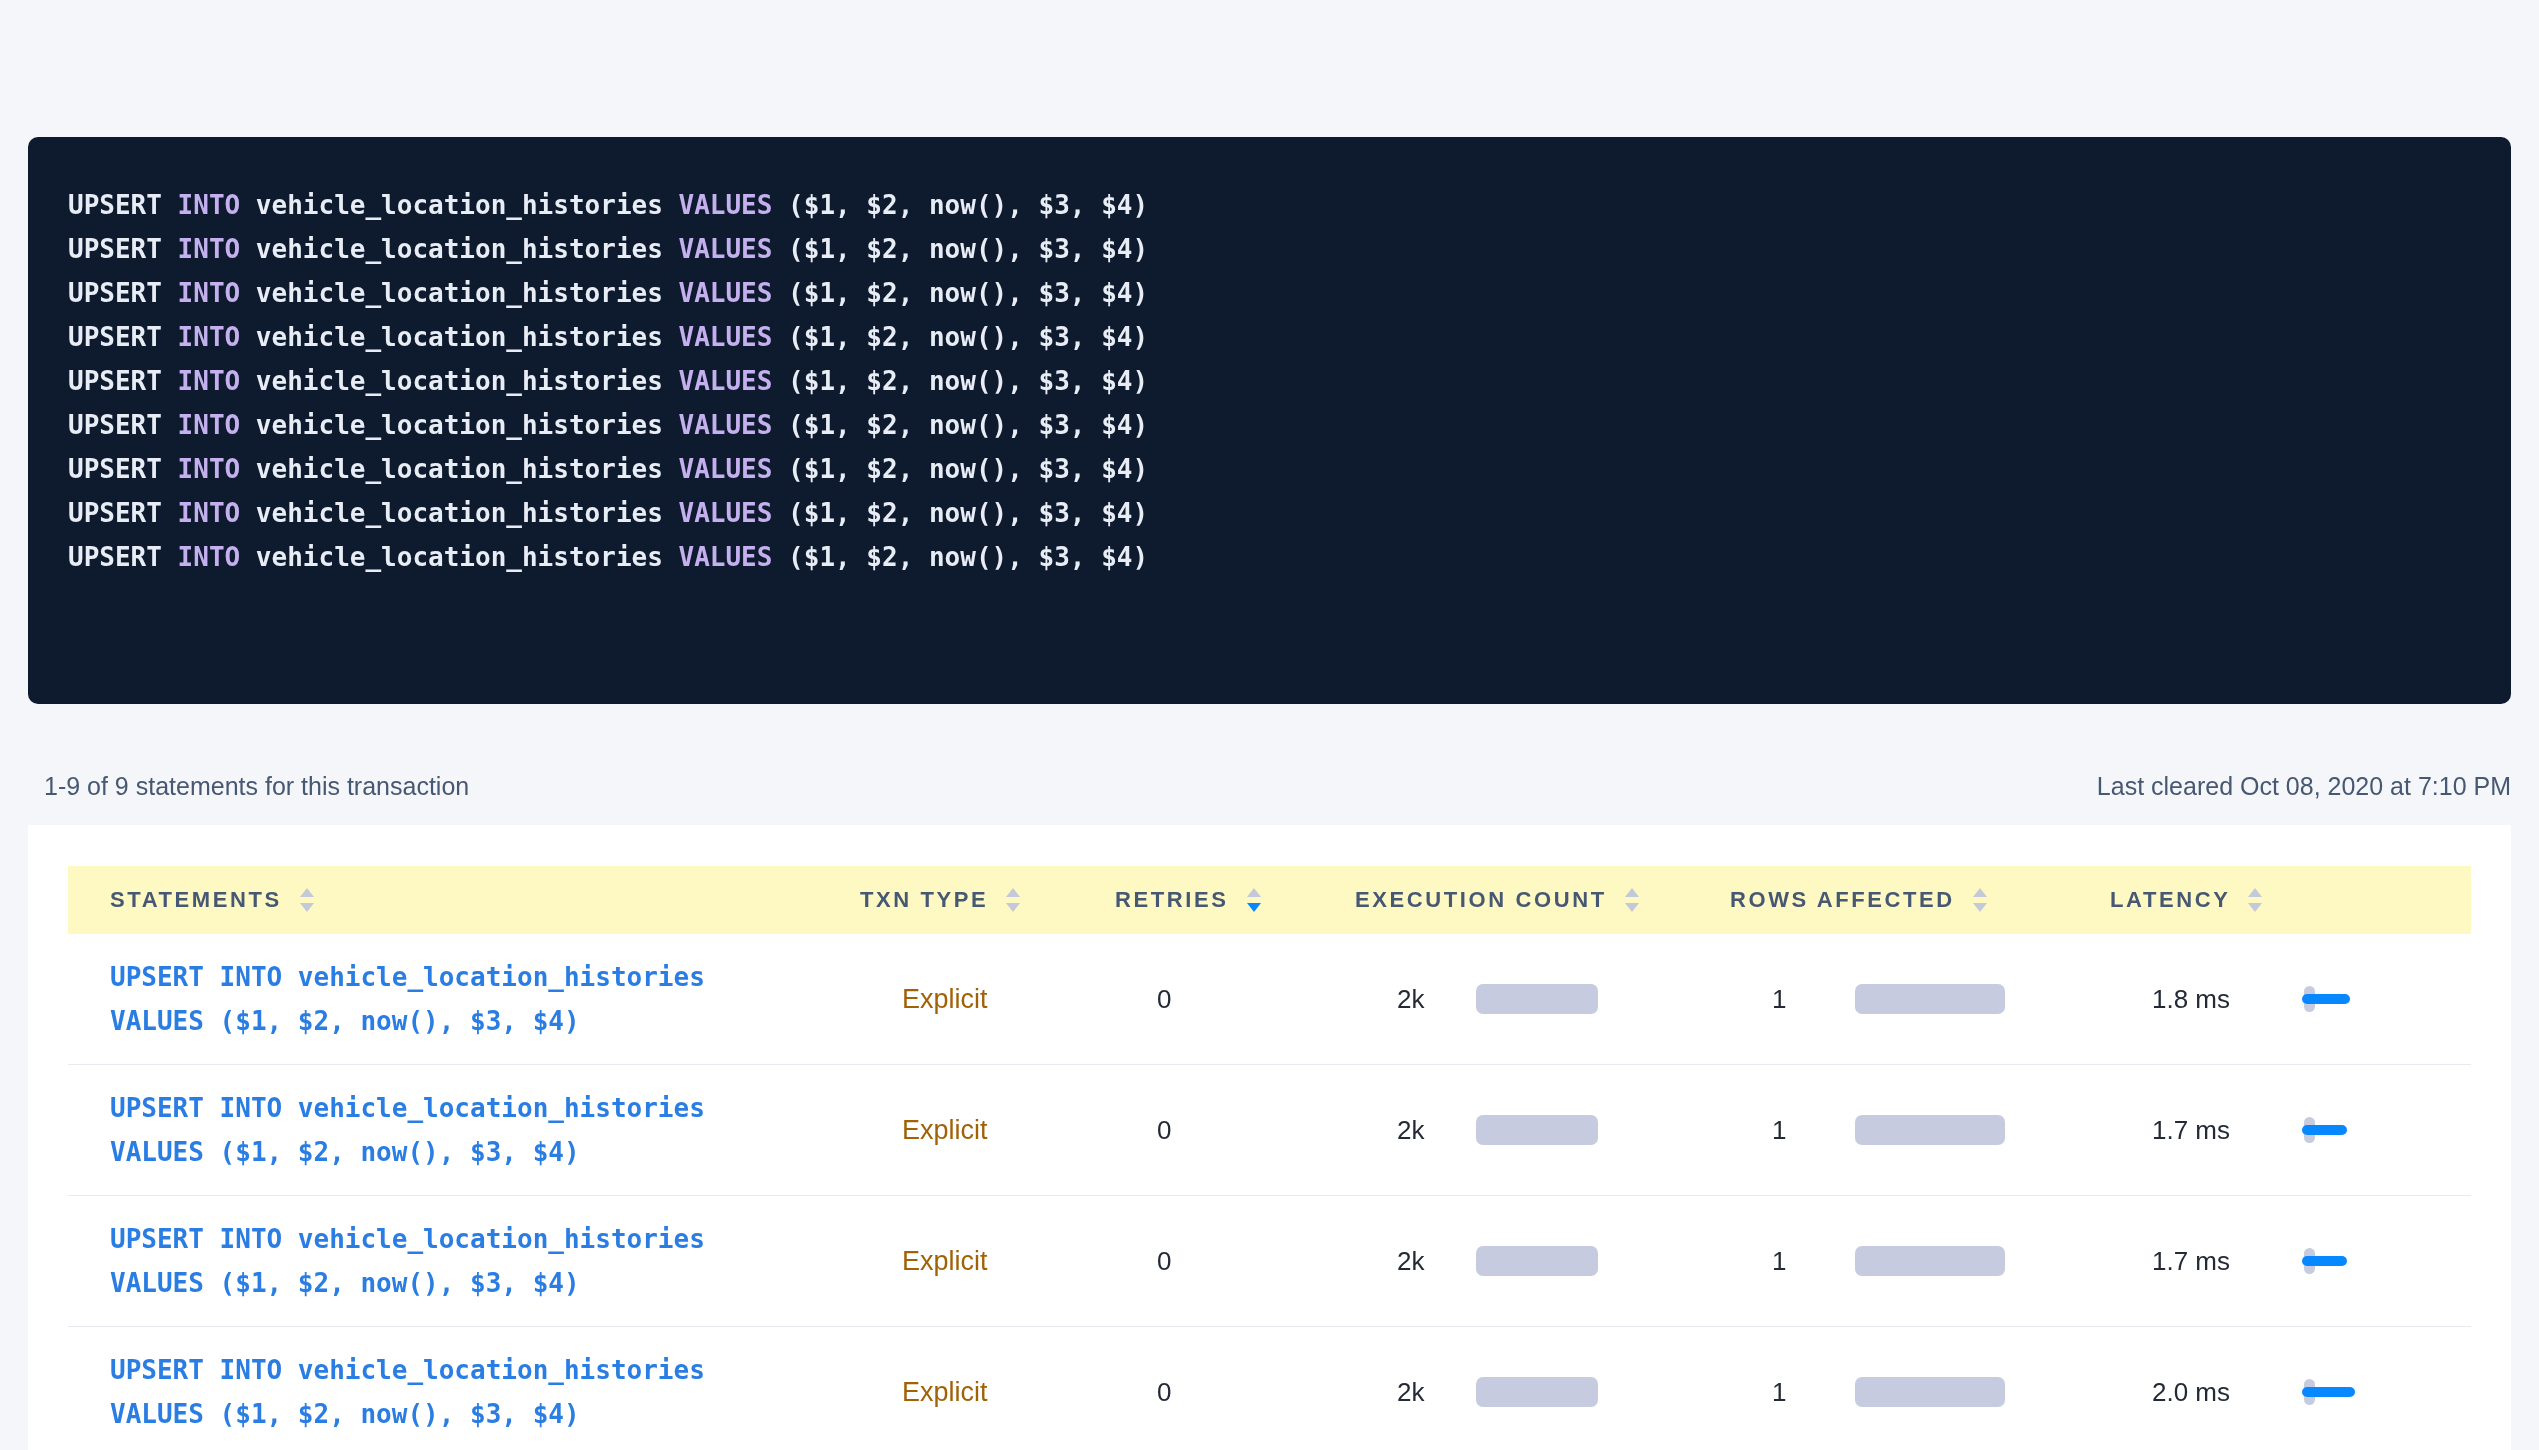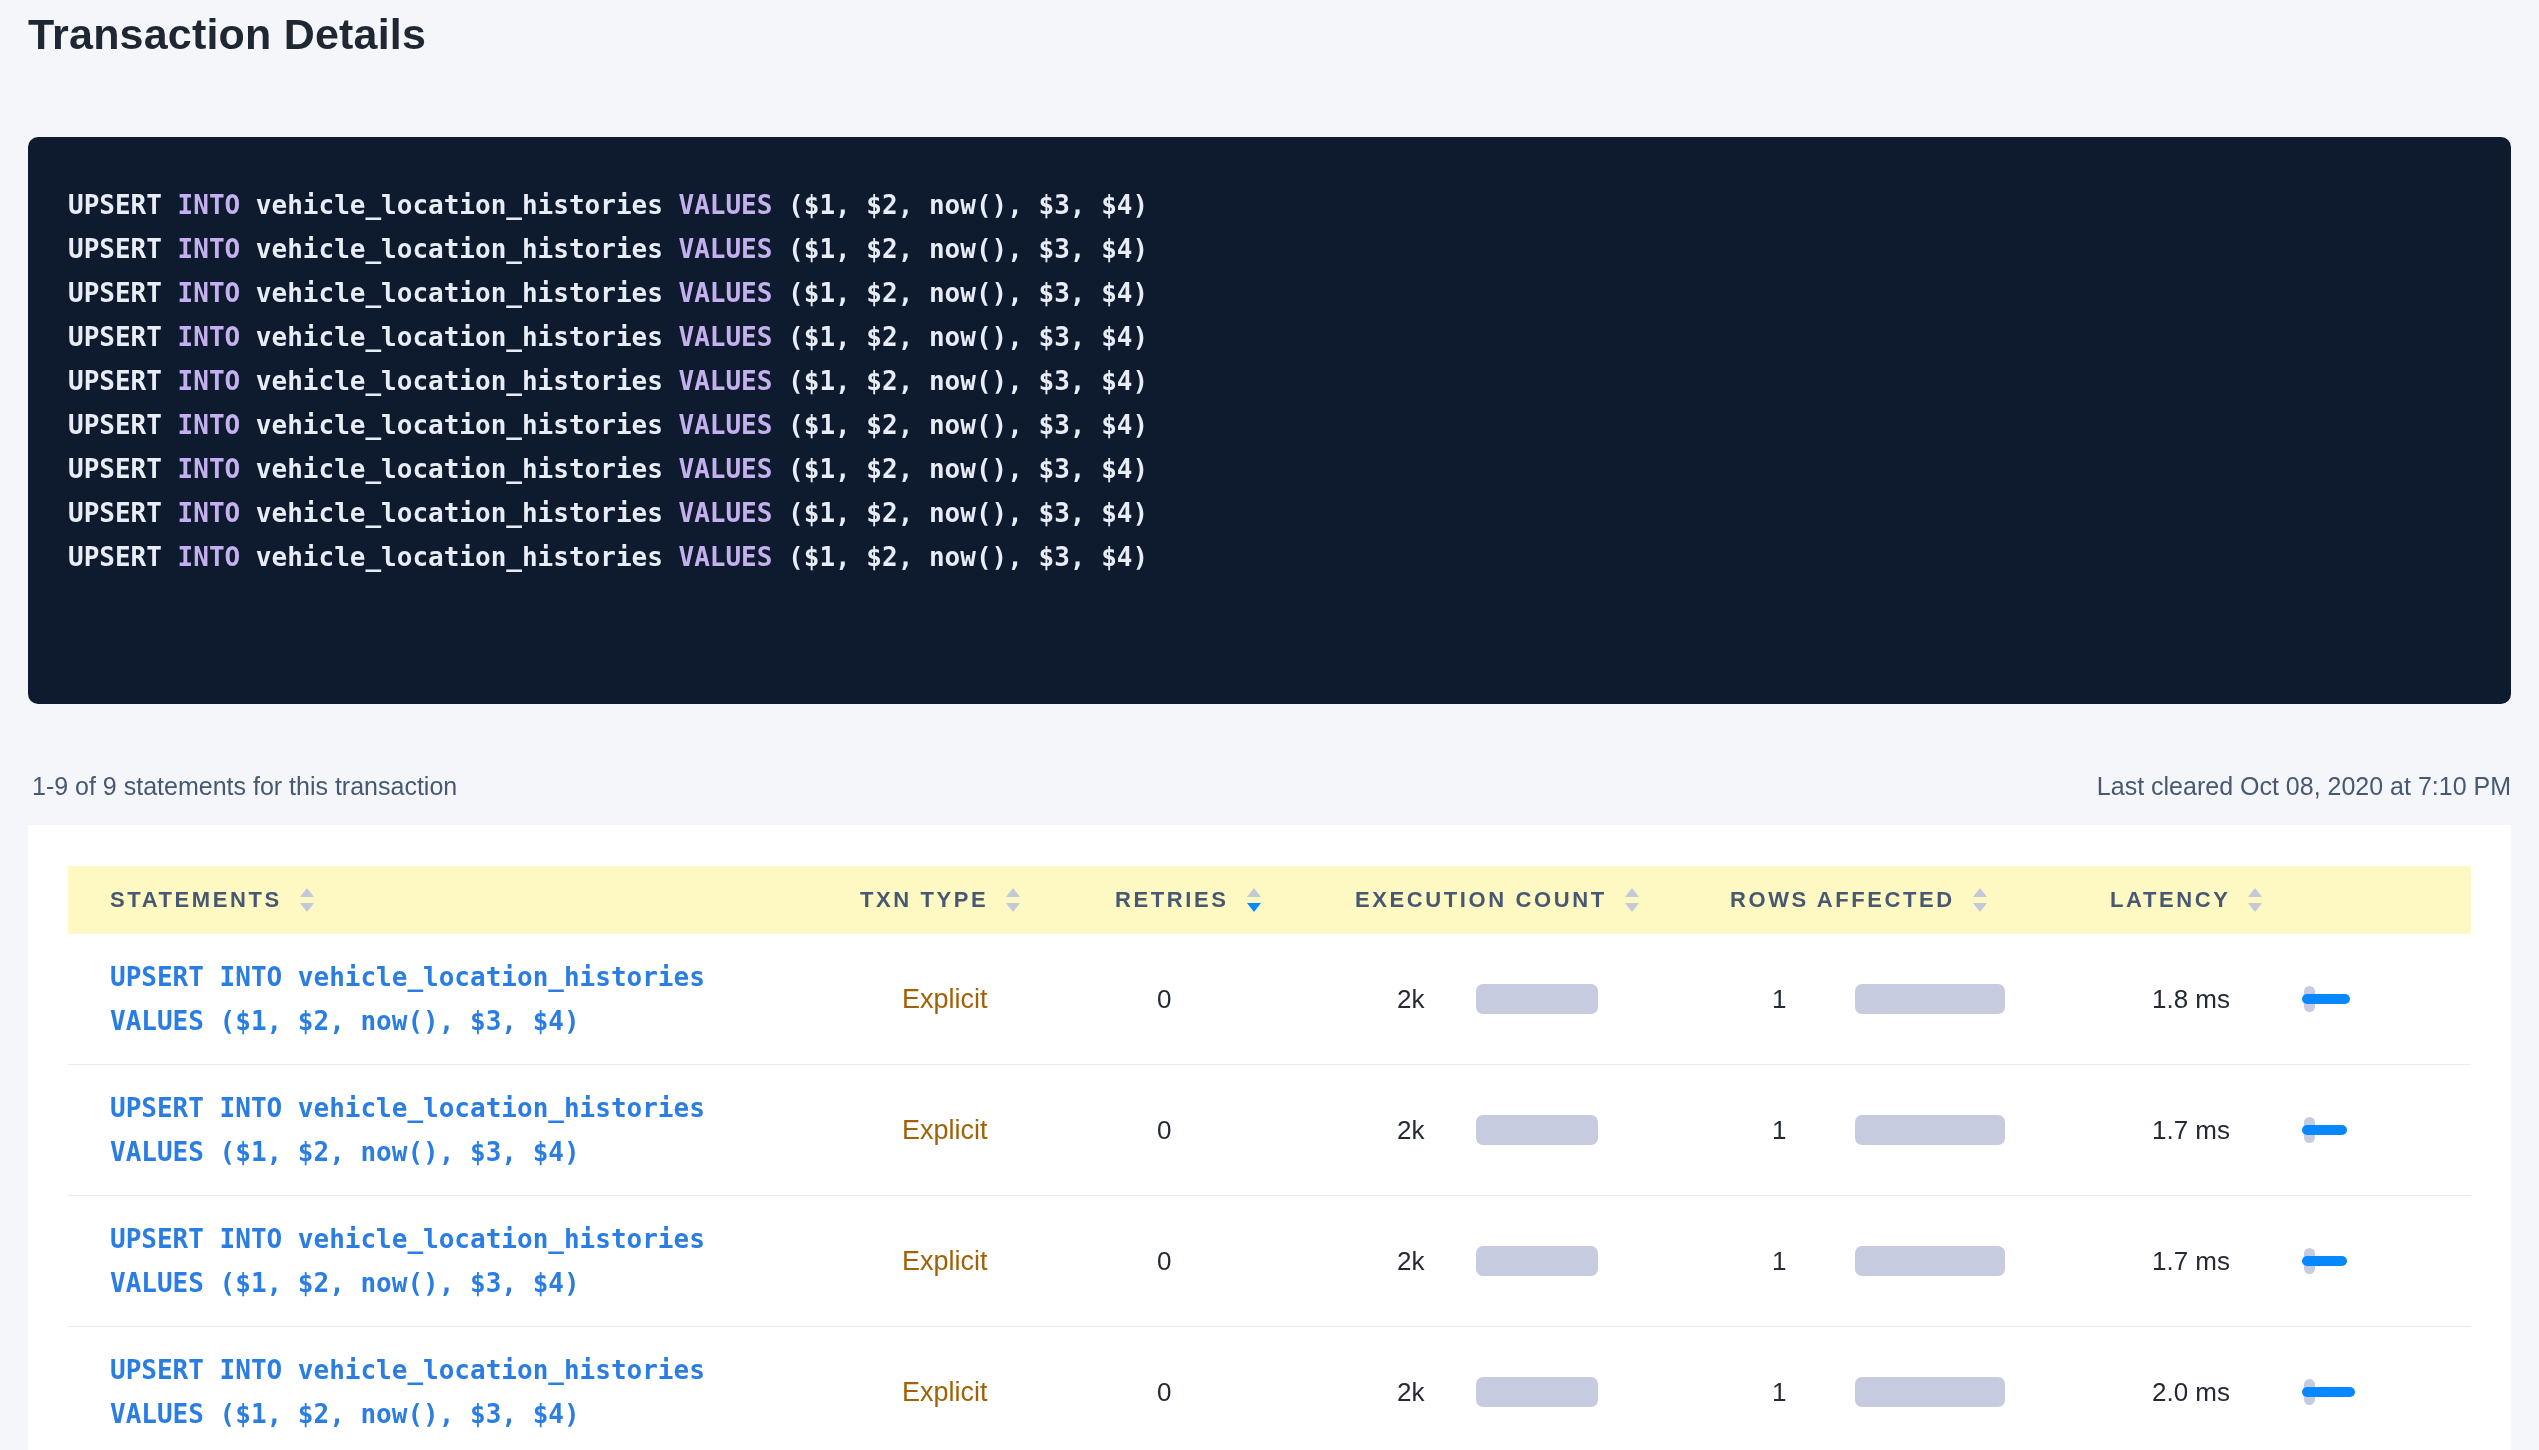--- a/index.html
+++ b/index.html
@@ -25,21 +25,21 @@
   }
   .sql-line{
     font-family:"DejaVu Sans Mono", monospace;
     font-size:26px;line-height:44px;font-weight:700;
     white-space:pre;color:#e7ecf5;
   }
   .sql-line .kw{color:#c5b0ef;}
 
   
   .meta-row{position:absolute;left:28px;right:28px;top:772px;height:34px;}
-  .meta-left{position:absolute;left:4px;top:0;font-size:25px;color:#475872;}
+  .meta-left{position:absolute;left:16px;top:0;font-size:25px;color:#475872;}
   .meta-right{position:absolute;right:0;top:0;font-size:25px;color:#475872;}
 
   
   .card{
     position:absolute;left:28px;top:825px;width:2483px;height:700px;
     background:#ffffff;box-sizing:border-box;padding:41px 40px;
   }
   .tbl{width:2403px;}
   .tbl-head{
     display:flex;align-items:center;height:68px;background:#fef9c3;
@@ -82,21 +82,20 @@
   .bar.rows{width:150px;}
   .lat-graph{position:relative;width:90px;height:30px;}
   .lat-pill{position:absolute;left:2px;top:2px;width:11px;height:26px;border-radius:6px;background:#c6cbdf;}
   .lat-bar{position:absolute;left:0;top:10px;height:10px;border-radius:5px;background:#0788ff;}
 </style>
 </head>
 <body>
 
 <div class="page">
 
-  <div class="page-title">Transaction Details</div>
 
   <div class="sql-box" id="sqlBox">
       <div class="sql-line"><span>UPSERT </span><span class="kw">INTO </span><span>vehicle_location_histories </span><span class="kw">VALUES </span><span>($1, $2, now(), $3, $4)</span></div>
       <div class="sql-line"><span>UPSERT </span><span class="kw">INTO </span><span>vehicle_location_histories </span><span class="kw">VALUES </span><span>($1, $2, now(), $3, $4)</span></div>
       <div class="sql-line"><span>UPSERT </span><span class="kw">INTO </span><span>vehicle_location_histories </span><span class="kw">VALUES </span><span>($1, $2, now(), $3, $4)</span></div>
       <div class="sql-line"><span>UPSERT </span><span class="kw">INTO </span><span>vehicle_location_histories </span><span class="kw">VALUES </span><span>($1, $2, now(), $3, $4)</span></div>
       <div class="sql-line"><span>UPSERT </span><span class="kw">INTO </span><span>vehicle_location_histories </span><span class="kw">VALUES </span><span>($1, $2, now(), $3, $4)</span></div>
       <div class="sql-line"><span>UPSERT </span><span class="kw">INTO </span><span>vehicle_location_histories </span><span class="kw">VALUES </span><span>($1, $2, now(), $3, $4)</span></div>
       <div class="sql-line"><span>UPSERT </span><span class="kw">INTO </span><span>vehicle_location_histories </span><span class="kw">VALUES </span><span>($1, $2, now(), $3, $4)</span></div>
       <div class="sql-line"><span>UPSERT </span><span class="kw">INTO </span><span>vehicle_location_histories </span><span class="kw">VALUES </span><span>($1, $2, now(), $3, $4)</span></div>

